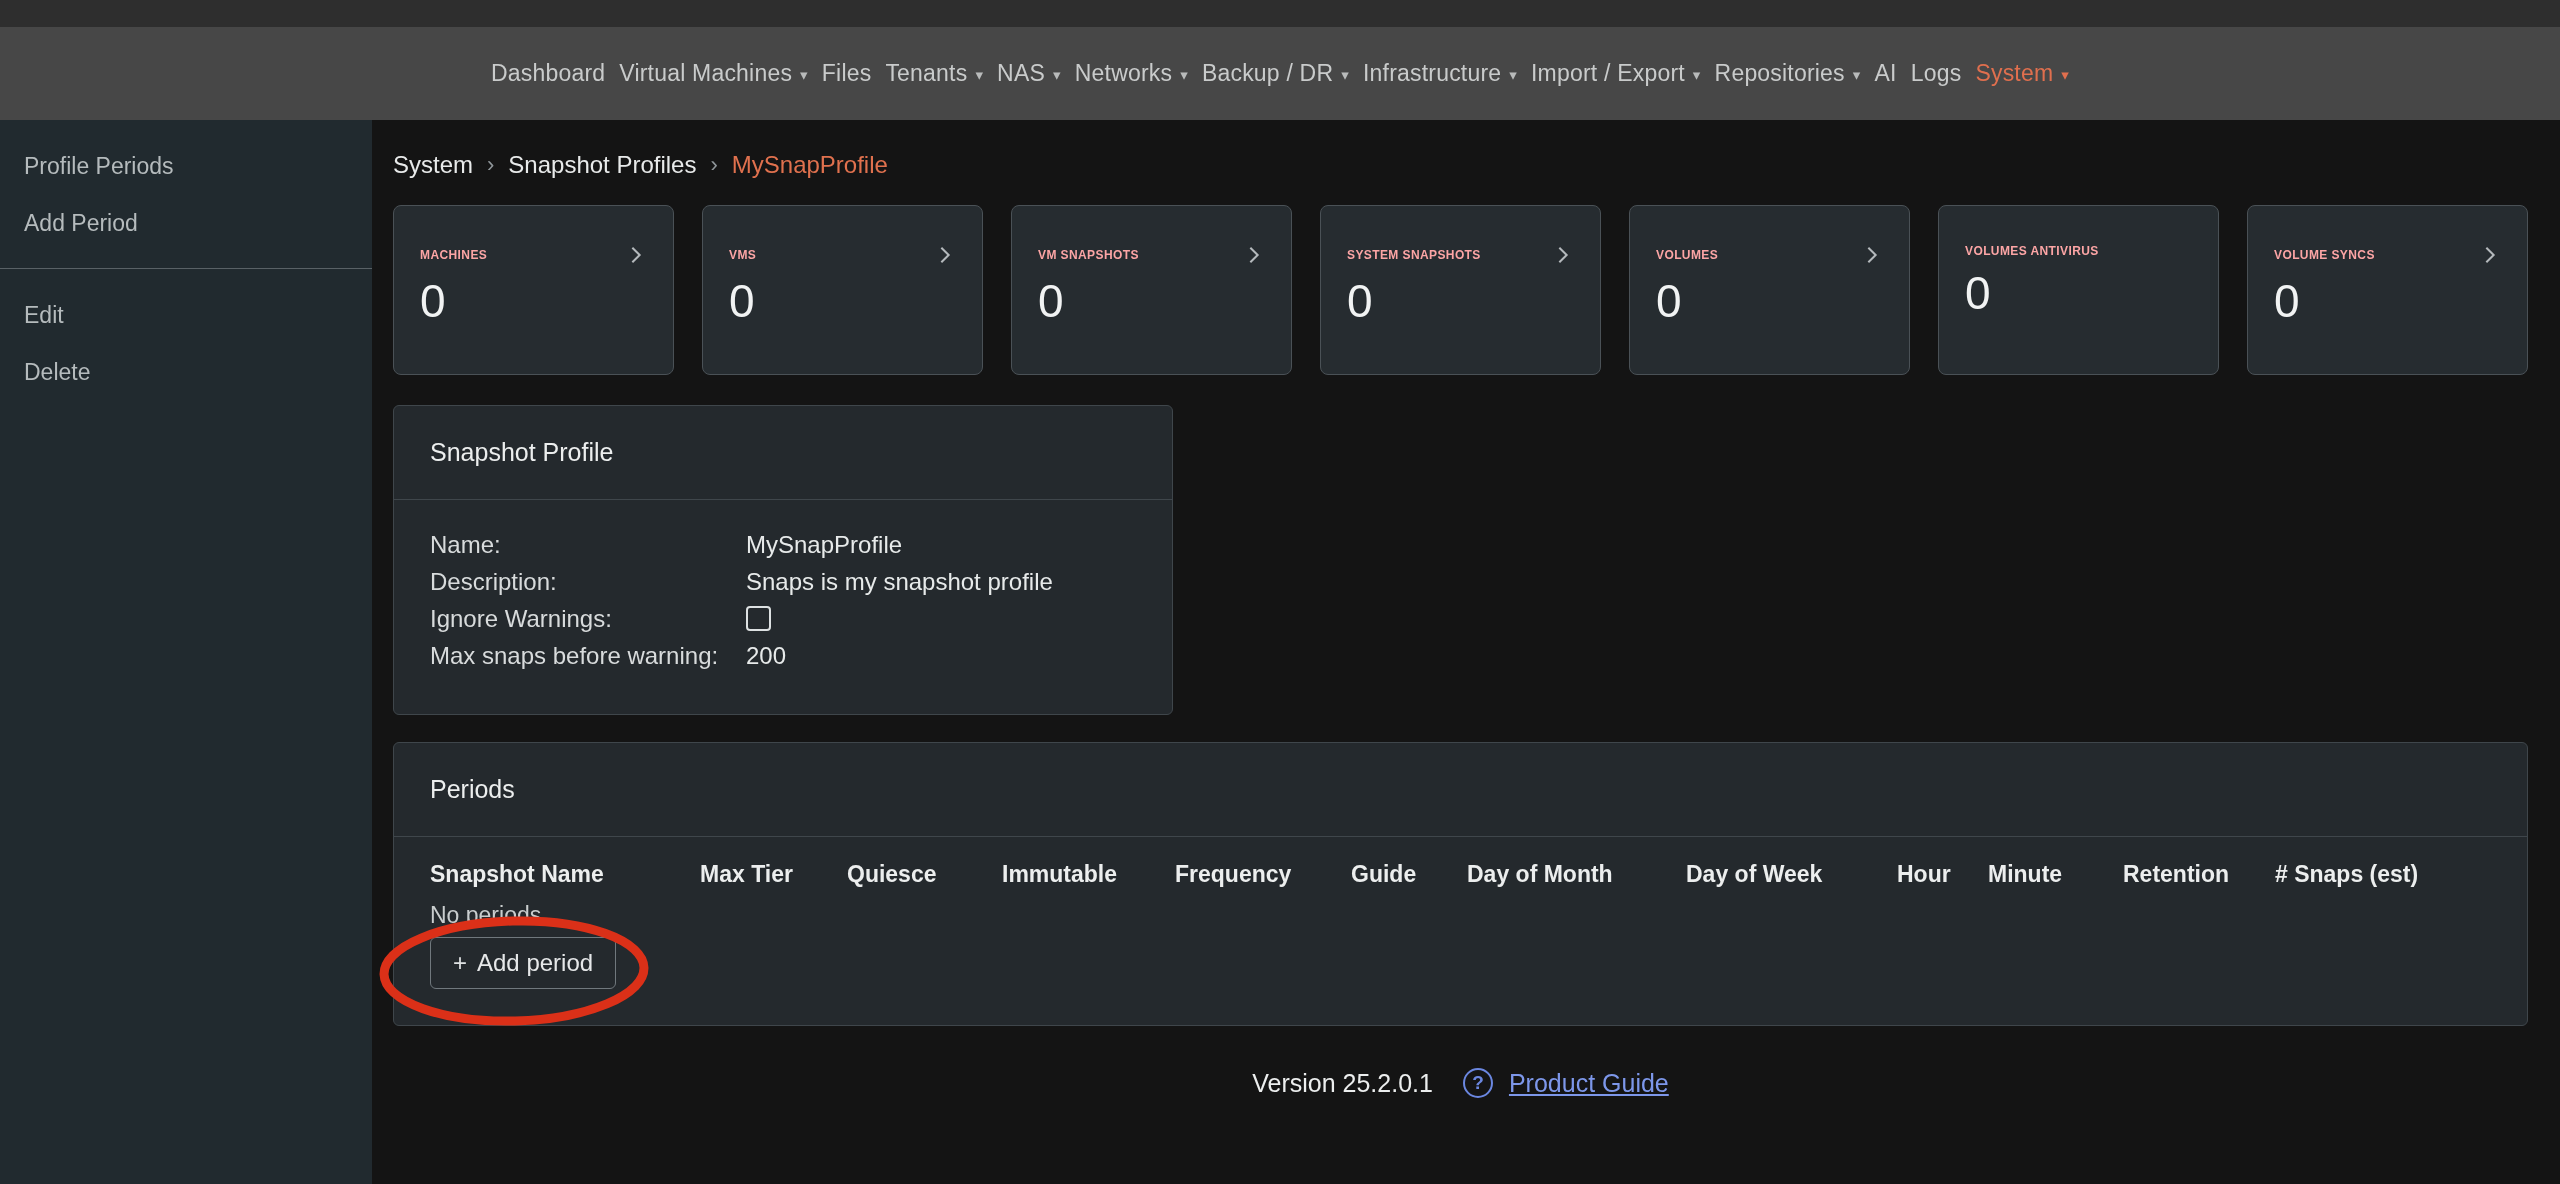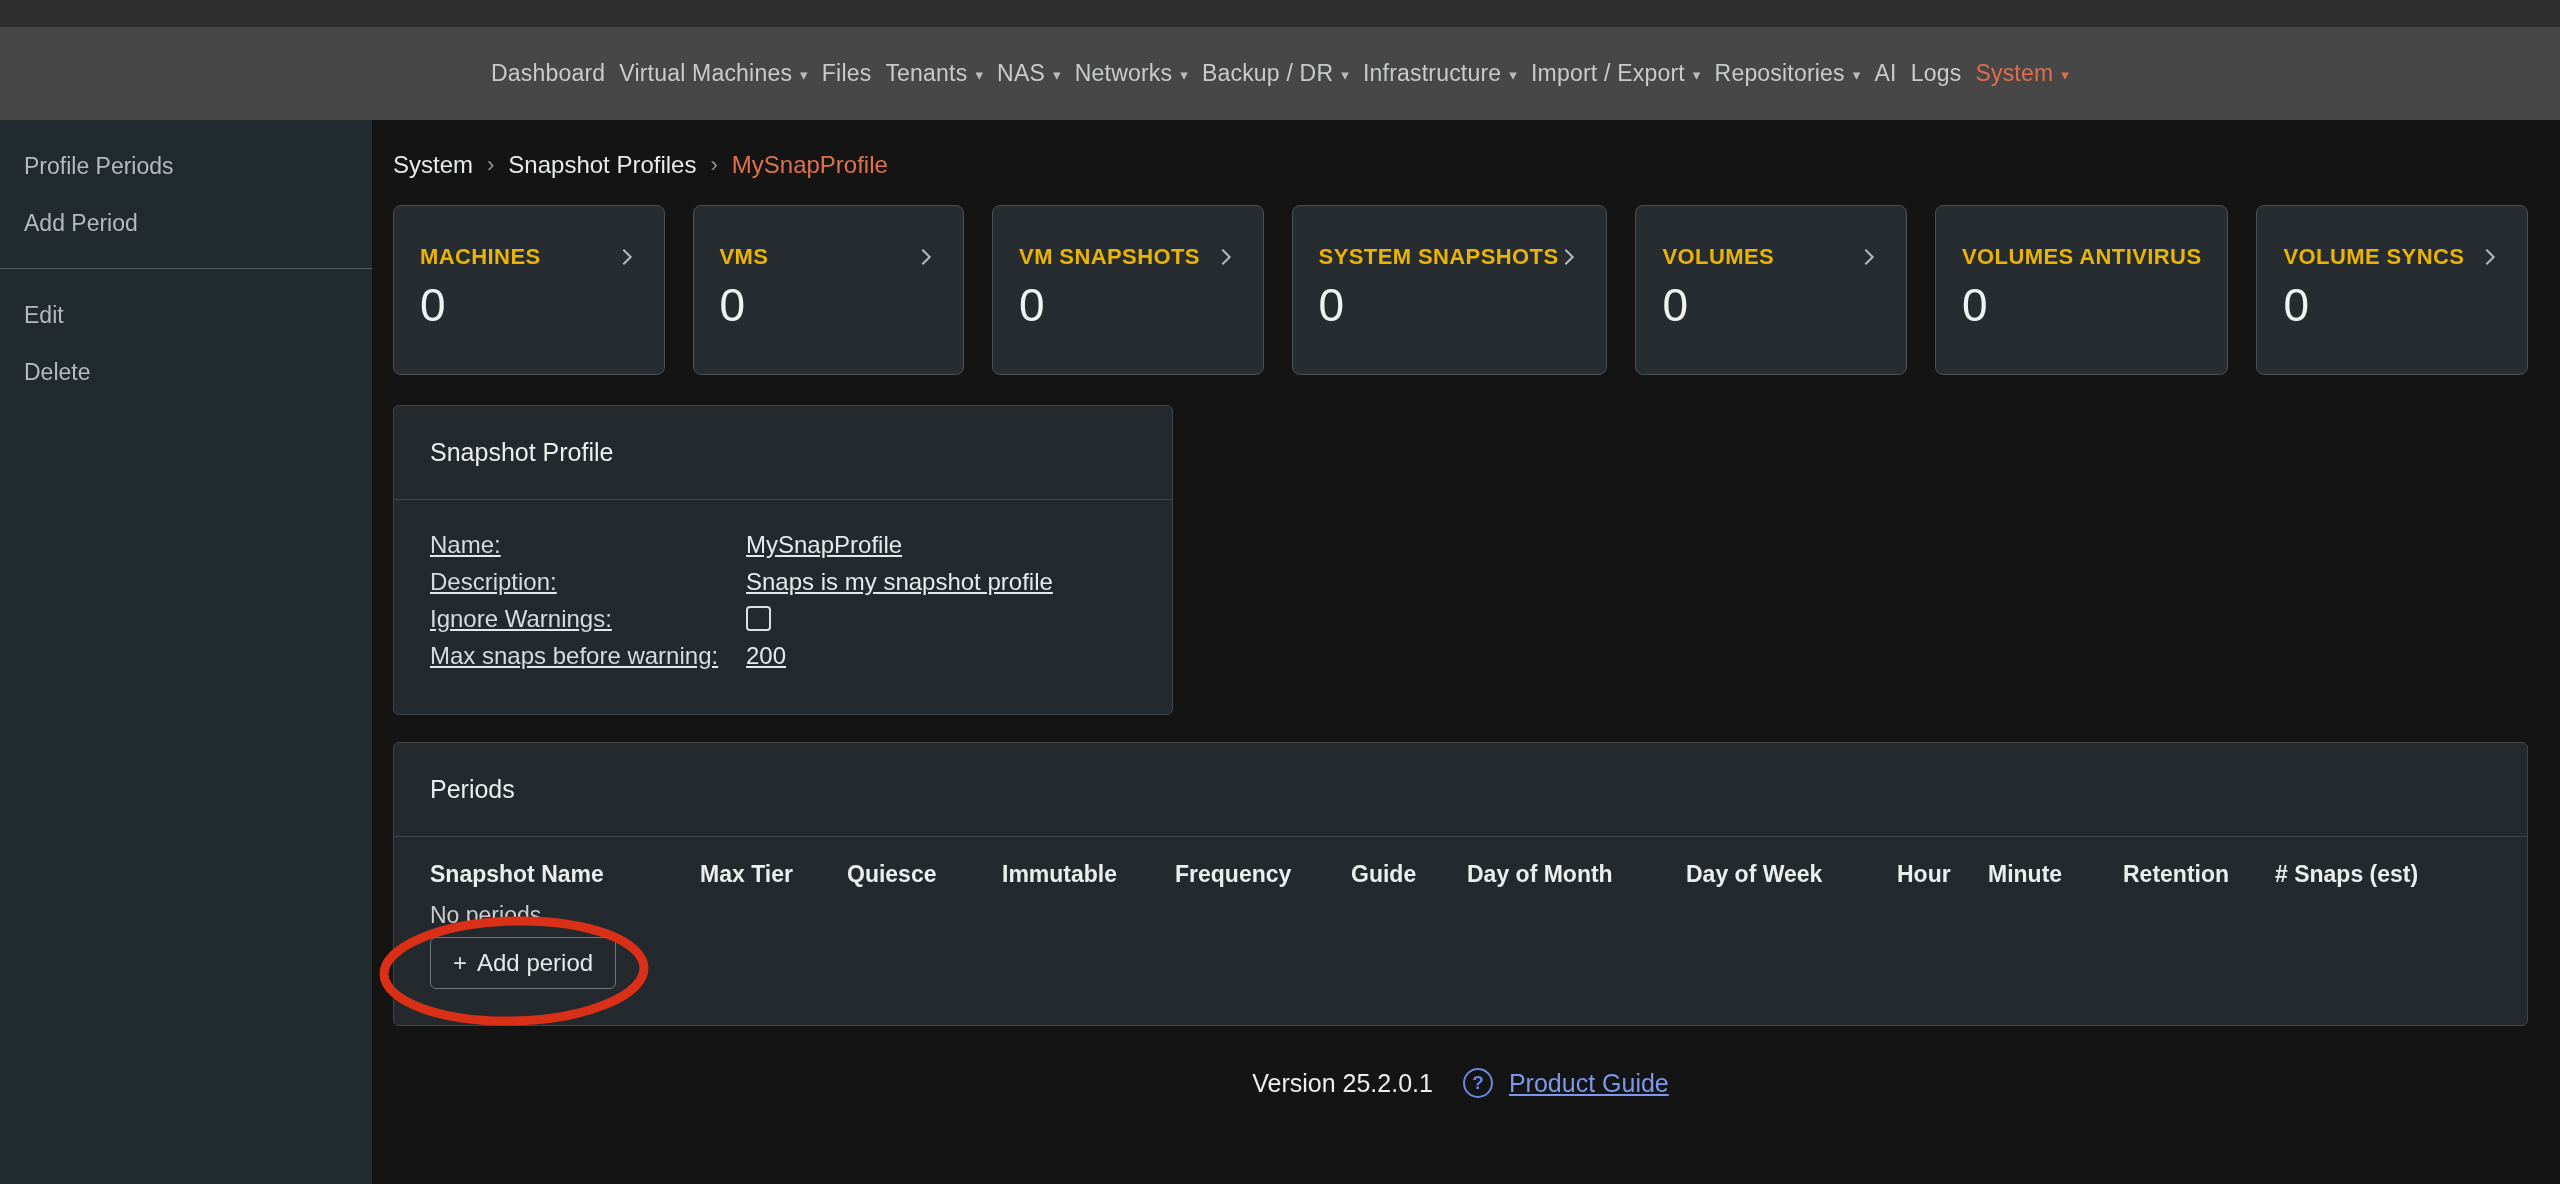--- a/index.html
+++ b/index.html
@@ -48,37 +48,37 @@
 
   
   .cards-row { display: flex; gap: 28px; margin-top: 26px; }
   .stat-card {
     flex: 1; height: 170px; background: #262c30;
     border: 1px solid #4a5156; border-radius: 8px;
     padding: 38px 26px 0 26px; cursor: pointer;
   }
   .stat-card-top { display: flex; justify-content: space-between; align-items: center; }
   .stat-label {
-    font-size: 22px; font-weight: 700; letter-spacing: .4px; color: #eab308;
+    font-size: 12px; font-weight: 700; letter-spacing: .4px; color: #fca5a5;
     text-transform: uppercase; white-space: nowrap;
   }
   .chev { width: 22px; height: 22px; display: block; }
   .stat-value { font-size: 46px; color: #f1f3f3; margin-top: 8px; font-weight: 400; }
 
   
   .panel {
     background: #24292d; border: 1px solid #3f464b; border-radius: 6px;
   }
   .panel-header { padding: 32px 36px; }
   .panel-title { font-size: 25px; color: #eceeee; }
   .panel-divider { border: none; border-top: 1px solid #3f464b; }
 
   .profile-panel { width: 780px; margin-top: 30px; }
   .profile-body { padding: 26px 36px 40px 36px; }
-  .field-row { display: grid; grid-template-columns: 316px 1fr; min-height: 37px; align-items: center; text-decoration: underline; }
+  .field-row { display: grid; grid-template-columns: 316px 1fr; min-height: 37px; align-items: center; }
   .field-label { font-size: 24px; color: #d8dbdc; }
   .field-value { font-size: 24px; color: #e7eaea; }
   .checkbox {
     width: 25px; height: 25px; border: 2.5px solid #dde1e2; border-radius: 4px;
     background: transparent;
   }
 
   .periods-panel { margin-top: 27px; margin-bottom: 0; }
   .periods-body { padding: 18px 36px 36px 36px; position: relative; }
   .periods-grid {

